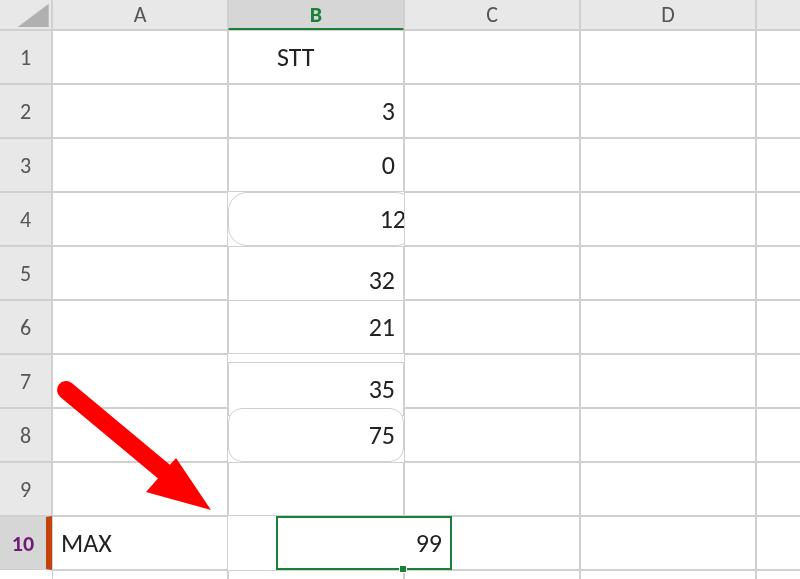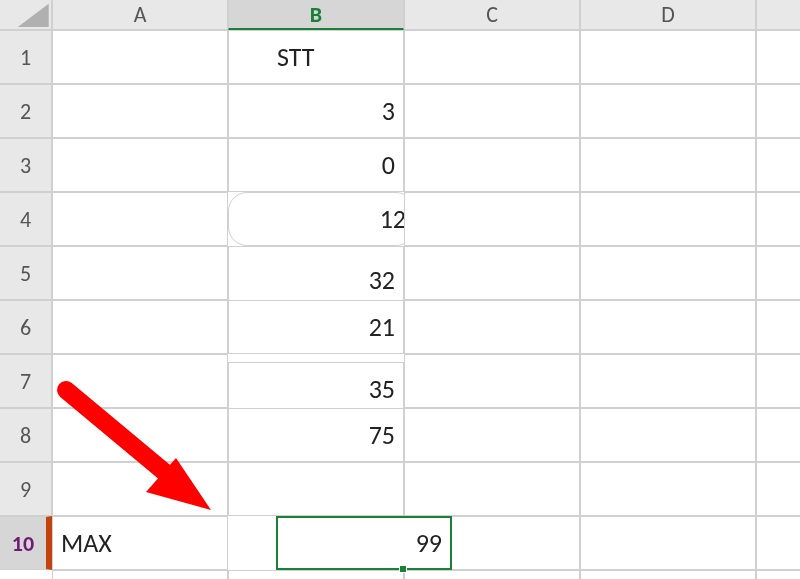--- a/index.html
+++ b/index.html
@@ -183,21 +183,21 @@
       <div class="cell" style="left: 580px; top: 300px; width: 176px; height: 54px;"></div>
       <div class="cell" style="left: 756px; top: 300px; width: 60px; height: 54px;"></div>
       <div class="cell" style="left: 52px; top: 354px; width: 176px; height: 54px;"></div>
       <div class="cell num" style="left: 228px; top: 362px; width: 176px; height: 54px;">
         <span>35</span>
       </div>
       <div class="cell" style="left: 404px; top: 354px; width: 176px; height: 54px;"></div>
       <div class="cell" style="left: 580px; top: 354px; width: 176px; height: 54px;"></div>
       <div class="cell" style="left: 756px; top: 354px; width: 60px; height: 54px;"></div>
       <div class="cell" style="left: 52px; top: 408px; width: 176px; height: 54px;"></div>
-      <div class="cell num" style="left: 228px; top: 408px; width: 176px; height: 54px;">
+      <div class="cell num" style="left: 228px; top: 408px; width: 176px; height: 54px; border-radius: 14px;">
         <span>75</span>
       </div>
       <div class="cell" style="left: 404px; top: 408px; width: 176px; height: 54px;"></div>
       <div class="cell" style="left: 580px; top: 408px; width: 176px; height: 54px;"></div>
       <div class="cell" style="left: 756px; top: 408px; width: 60px; height: 54px;"></div>
       <div class="cell" style="left: 52px; top: 462px; width: 176px; height: 54px;"></div>
       <div class="cell" style="left: 228px; top: 462px; width: 176px; height: 54px;"></div>
       <div class="cell" style="left: 404px; top: 462px; width: 176px; height: 54px;"></div>
       <div class="cell" style="left: 580px; top: 462px; width: 176px; height: 54px;"></div>
       <div class="cell" style="left: 756px; top: 462px; width: 60px; height: 54px;"></div>

